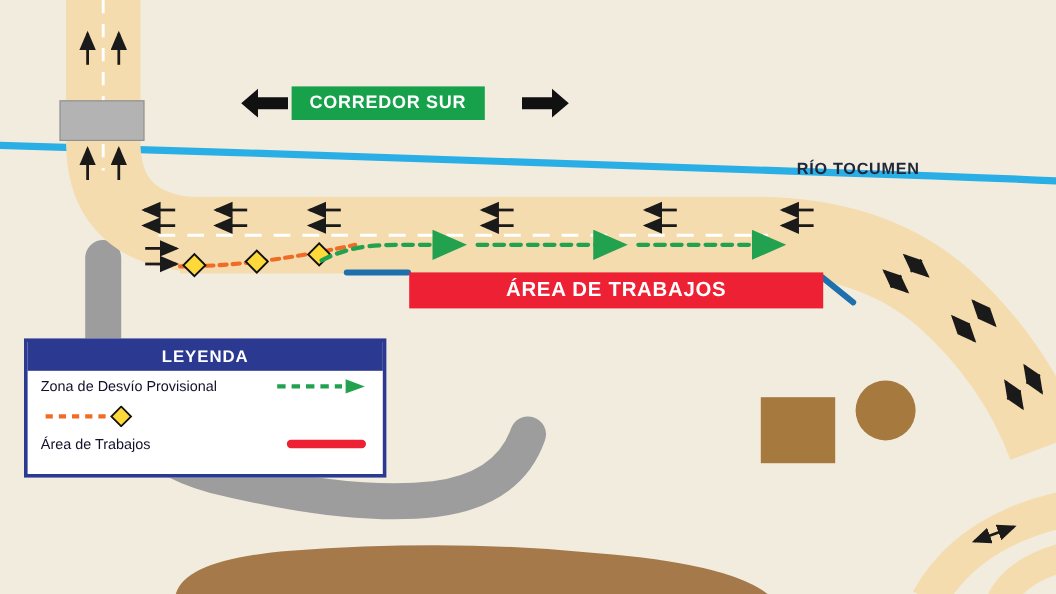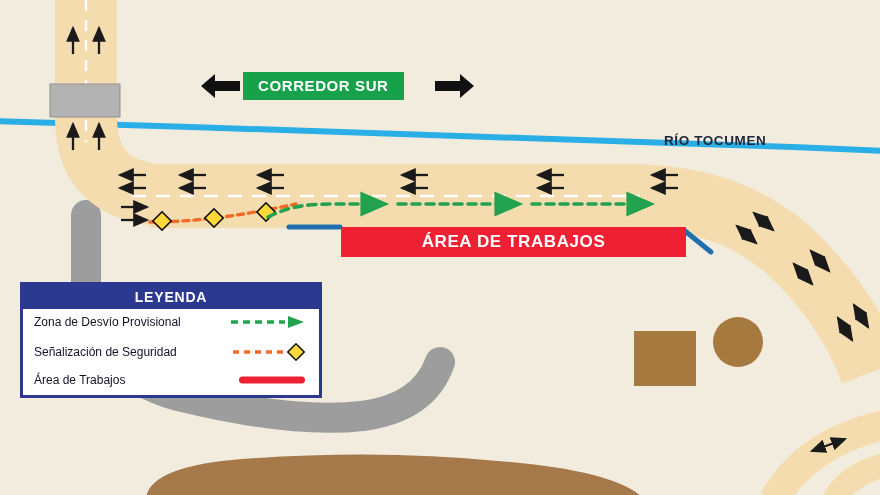--- a/index.html
+++ b/index.html
@@ -17,21 +17,21 @@
                  color:#20283a; letter-spacing:.6px;margin-left:43px; }
 
   .work-banner { position:absolute; left:341px; top:227px; width:345px; height:30px;
                  background:var(--red,#ee2033); color:#fff; font-weight:bold; font-size:17px;
                  display:flex; align-items:center; justify-content:center; letter-spacing:.6px; }
 
   .legend { position:absolute; left:20px; top:271px; width:302px; height:116px;
             background:#fff; border:3px solid var(--navy,#2b3990);margin-top:11px; }
   .legend-header { background:var(--navy,#2b3990); color:#fff; font-weight:bold; font-size:14px;
                    text-align:center; height:24px; line-height:24px; letter-spacing:.8px; }
-  .legend-body { padding:5px 10px 8px 11px; display:flex; flex-direction:column;
+  .legend-body { padding:5px 10px 18px 11px; display:flex; flex-direction:column;
                  justify-content:space-between; height:calc(100% - 24px); }
   .legend-row { display:flex; align-items:center; justify-content:space-between; }
   .legend-label { font-size:12px; color:#12122a; white-space:nowrap; }
   .legend-sym { width:80px; display:flex; justify-content:flex-end; align-items:center; }
 
   .terminal-label { position:absolute; left:204px; top:476px; color:#fff; font-weight:bold;
                     font-size:15px; letter-spacing:1.5px; }
 </style>
 </head>
 <body>
@@ -152,21 +152,20 @@
         <span class="legend-label">Zona de Desvío Provisional</span>
         <span class="legend-sym">
           <svg width="80" height="16">
             <line x1="2" y1="8" x2="56" y2="8" style="stroke:var(--detour-green,#22a14e)" stroke-width="3.5" stroke-dasharray="7 5"></line>
             <path d="M59,2 L75,8 L59,14 Z" style="fill:var(--detour-green,#22a14e)"></path>
           </svg>
         </span>
       </div>
 
       <div class="legend-row">
-        <span class="legend-label">Señalización de Seguridad</span>
         <span class="legend-sym">
           <svg width="80" height="18">
             <line x1="4" y1="9" x2="54" y2="9" style="stroke:var(--orange,#f26b26)" stroke-width="3.5" stroke-dasharray="6 5"></line>
             <rect x="-5.8" y="-5.8" width="11.6" height="11.6" transform="translate(67,9) rotate(45)" style="fill:var(--diamond-yellow,#ffd83a)" stroke="#111" stroke-width="1.5"></rect>
           </svg>
         </span>
       </div>
 
       <div class="legend-row">
         <span class="legend-label">Área de Trabajos</span>

